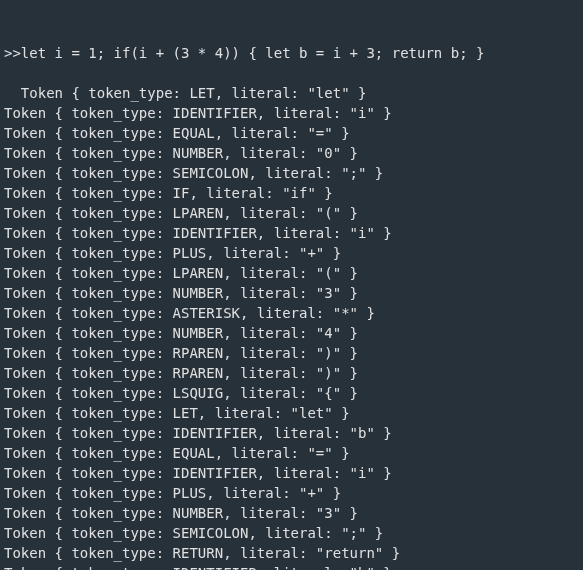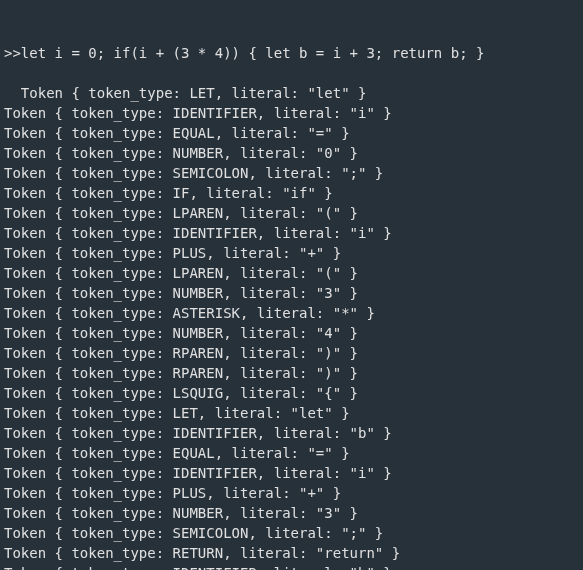--- a/index.html
+++ b/index.html
@@ -23,21 +23,21 @@
     white-space: pre;
   }
   .prompt {
     color: #e0e0e0;
   }
 </style>
 </head>
 <body>
 
 <div class="terminal">
-  <span class="line"><span class="prompt">&gt;&gt;</span><span>let i = 0; if(i + (3 * 4)) { let b = i + 3; return b; }</span></span>
+  <span class="line"><span class="prompt">&gt;&gt;</span><span>let i = 1; if(i + (3 * 4)) { let b = i + 3; return b; }</span></span>
   <span id="token-container">Token { token_type: LET, literal: "let" }
 Token { token_type: IDENTIFIER, literal: "i" }
 Token { token_type: EQUAL, literal: "=" }
 Token { token_type: NUMBER, literal: "0" }
 Token { token_type: SEMICOLON, literal: ";" }
 Token { token_type: IF, literal: "if" }
 Token { token_type: LPAREN, literal: "(" }
 Token { token_type: IDENTIFIER, literal: "i" }
 Token { token_type: PLUS, literal: "+" }
 Token { token_type: LPAREN, literal: "(" }

